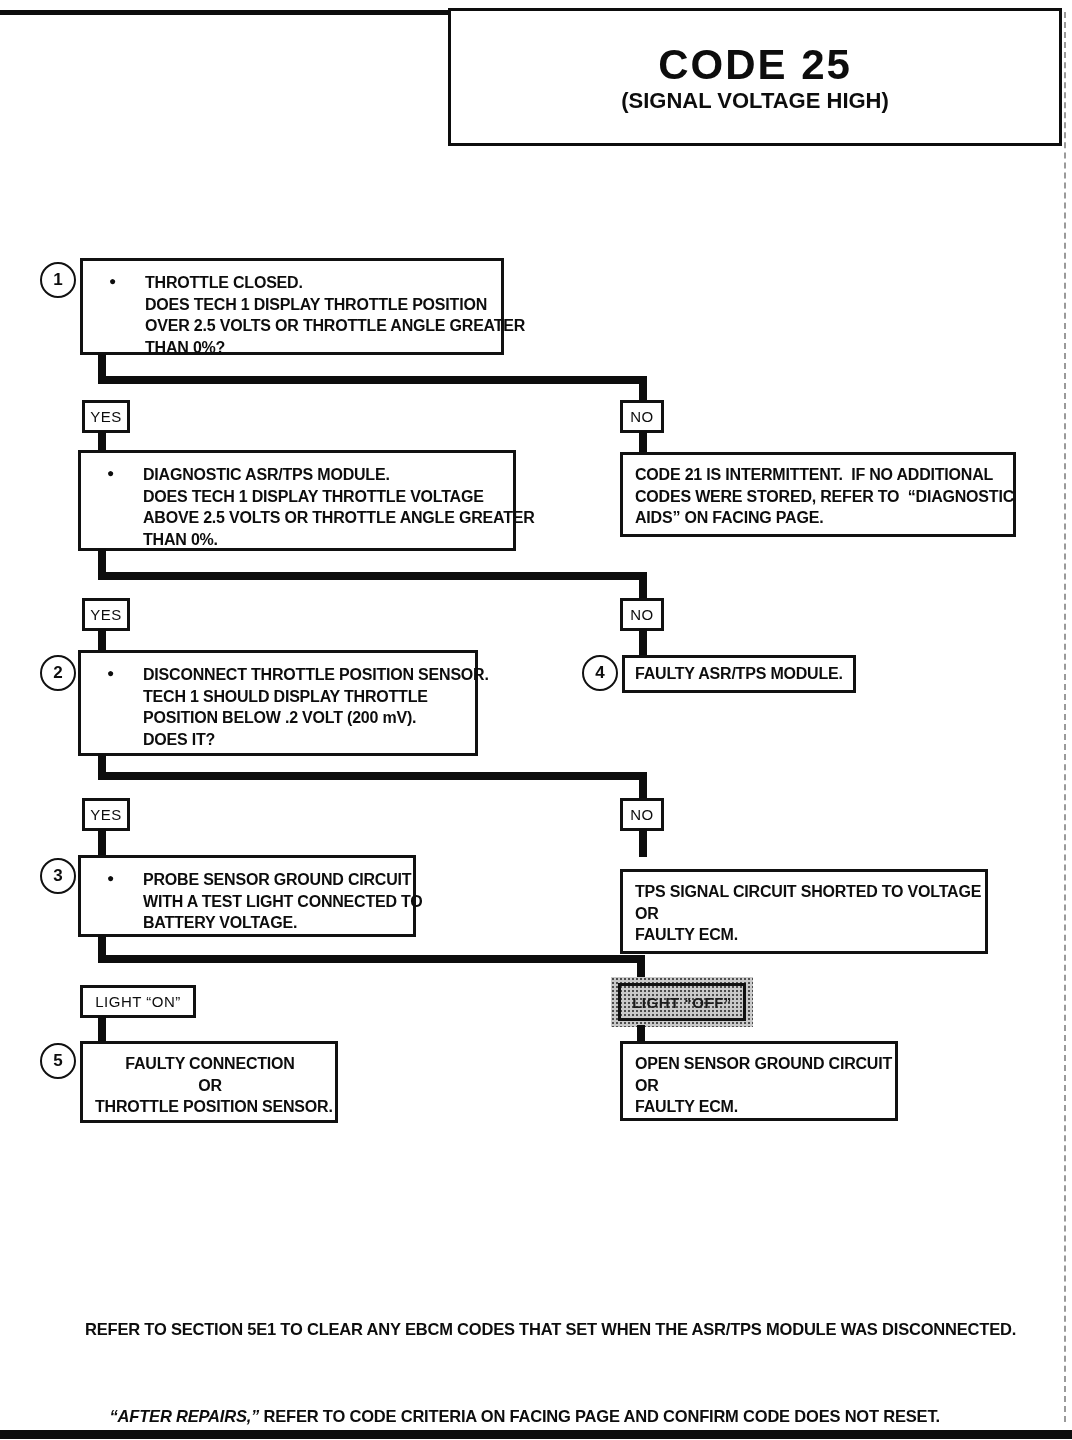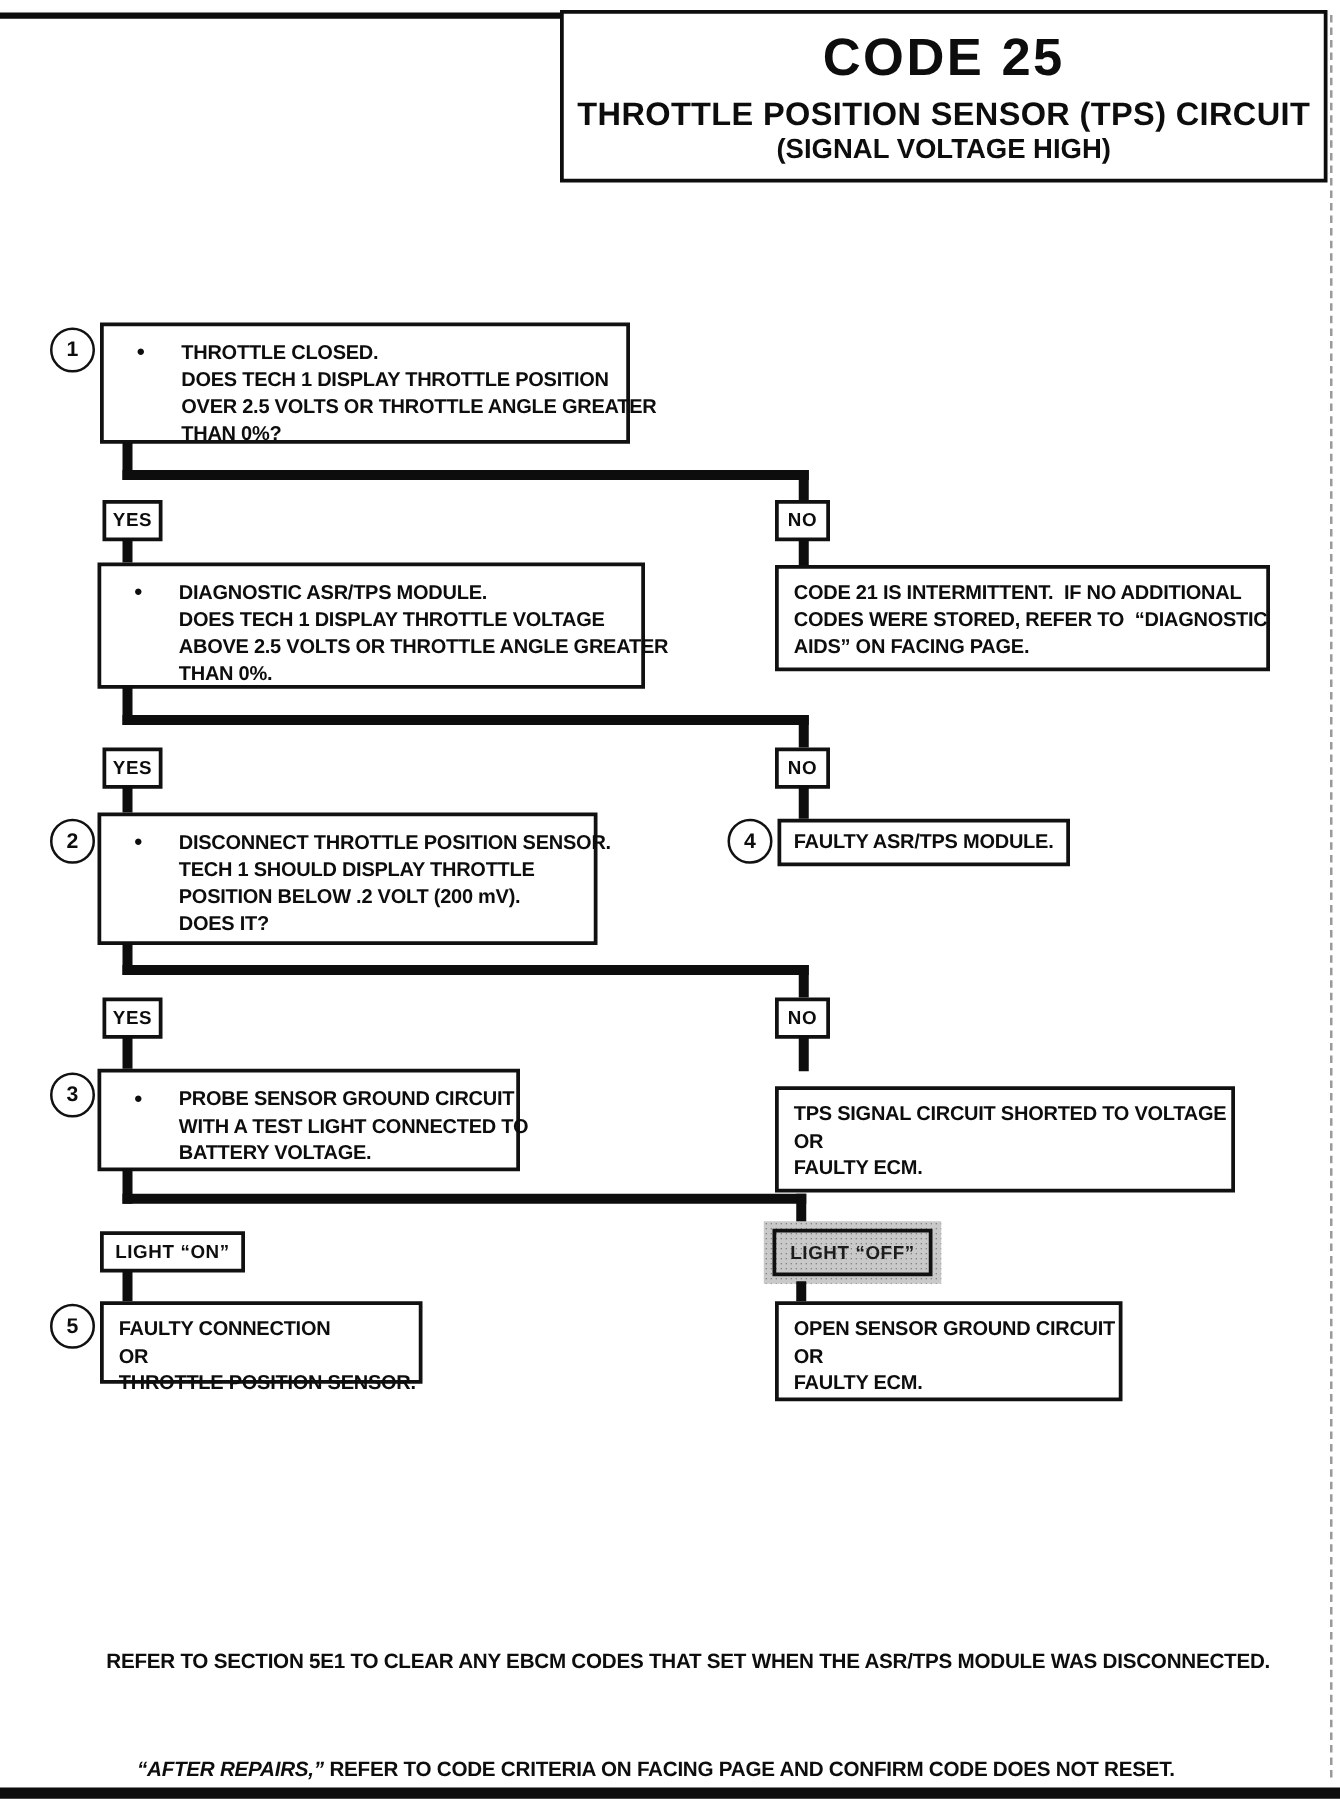--- a/index.html
+++ b/index.html
@@ -14,21 +14,21 @@
   .box  { border:3px solid #111; background:#fff; }
   .qbox { padding-top:11px; }
   .qbox .bullet {
     position:absolute; left:26px; top:14px; font-size:12px; line-height:12px;
   }
   .qbox .lines { margin-left:62px; margin-right:6px; }
   .line { white-space:pre; font-size:16px; font-weight:700; line-height:21.5px; letter-spacing:-0.2px; }
   .plain { padding:9px 10px 6px 12px; }
   .label-box {
     border:3px solid #111; background:#fff; display:flex; align-items:center;
-    justify-content:center; font-size:15px; font-weight:700; letter-spacing:0.5px;
+    justify-content:center; font-size:15px; font-weight:400; letter-spacing:0.5px;
   }
   .circle {
     width:36px; height:36px; border:2.5px solid #111; border-radius:50%;
     background:#fff; display:flex; align-items:center; justify-content:center;
     font-size:17px; font-weight:700;
   }
   .halo {
     background-color:#c9c9c9;
     background-image:radial-gradient(#4c4c4c 26%, rgba(0,0,0,0) 27%);
     background-size:4px 4px;
@@ -53,21 +53,20 @@
 <body>
 
 <div id="page">
 
   <div class="abs rule" style="left:0; top:10px; width:452px; height:5px;"></div>
   <div class="abs edge-dash" style="left:1064px; top:12px; width:2px; height:1410px;"></div>
   <div class="abs rule" style="left:0; top:1430px; width:1072px; height:9px;"></div>
 
   <div id="title-box" class="abs" style="left:448px; top:8px; width:614px; height:138px;">
     <div class="t1">CODE 25</div>
-    <div class="t2">THROTTLE POSITION SENSOR (TPS) CIRCUIT</div>
     <div class="t3">(SIGNAL VOLTAGE HIGH)</div>
   </div>
 
   <div class="abs circle" style="left:40px; top:262px;">
     <span>1</span>
   </div>
   <div class="abs box qbox" style="left:80px; top:258px; width:424px; height:97px;">
     <span class="bullet">●</span>
     <div class="lines">
       <div class="line">THROTTLE CLOSED.</div>
@@ -170,21 +169,21 @@
   <div class="abs halo" style="left:611px; top:977px; width:142px; height:50px;">
     <div class="abs lightoff-inner" style="left:7px; top:6px; width:128px; height:38px;">LIGHT “OFF”</div>
   </div>
 
   <div class="abs rule" style="left:98px; top:1016px; width:8px; height:27px;"></div>
   <div class="abs rule" style="left:637px; top:1025px; width:8px; height:18px;"></div>
 
   <div class="abs circle" style="left:40px; top:1043px;">
     <span>5</span>
   </div>
-  <div class="abs box plain" style="left:80px; top:1041px; width:258px; height:66px;">
+  <div class="abs box plain" style="left:80px; top:1041px; width:258px; height:82px;text-align:center;">
     <div class="line">FAULTY CONNECTION</div>
     <div class="line">OR</div>
     <div class="line">THROTTLE POSITION SENSOR.</div>
   </div>
 
   <div class="abs box plain" style="left:620px; top:1041px; width:278px; height:80px;">
     <div class="line">OPEN SENSOR GROUND CIRCUIT</div>
     <div class="line">OR</div>
     <div class="line">FAULTY ECM.</div>
   </div>

